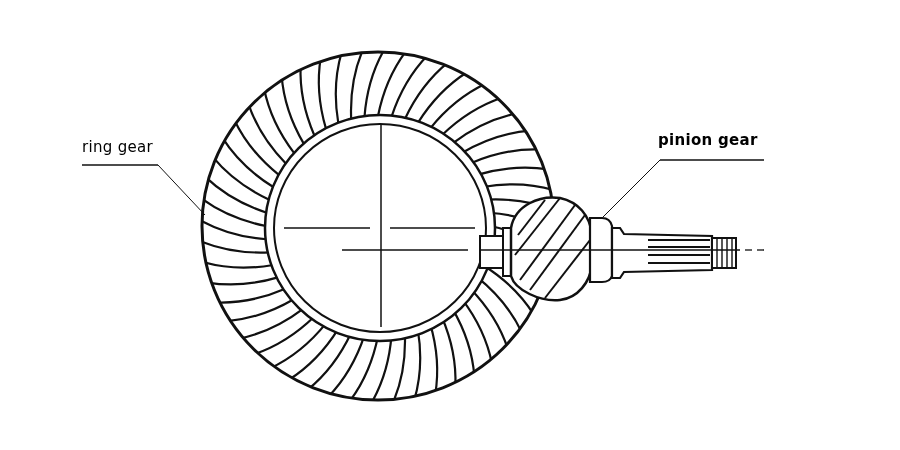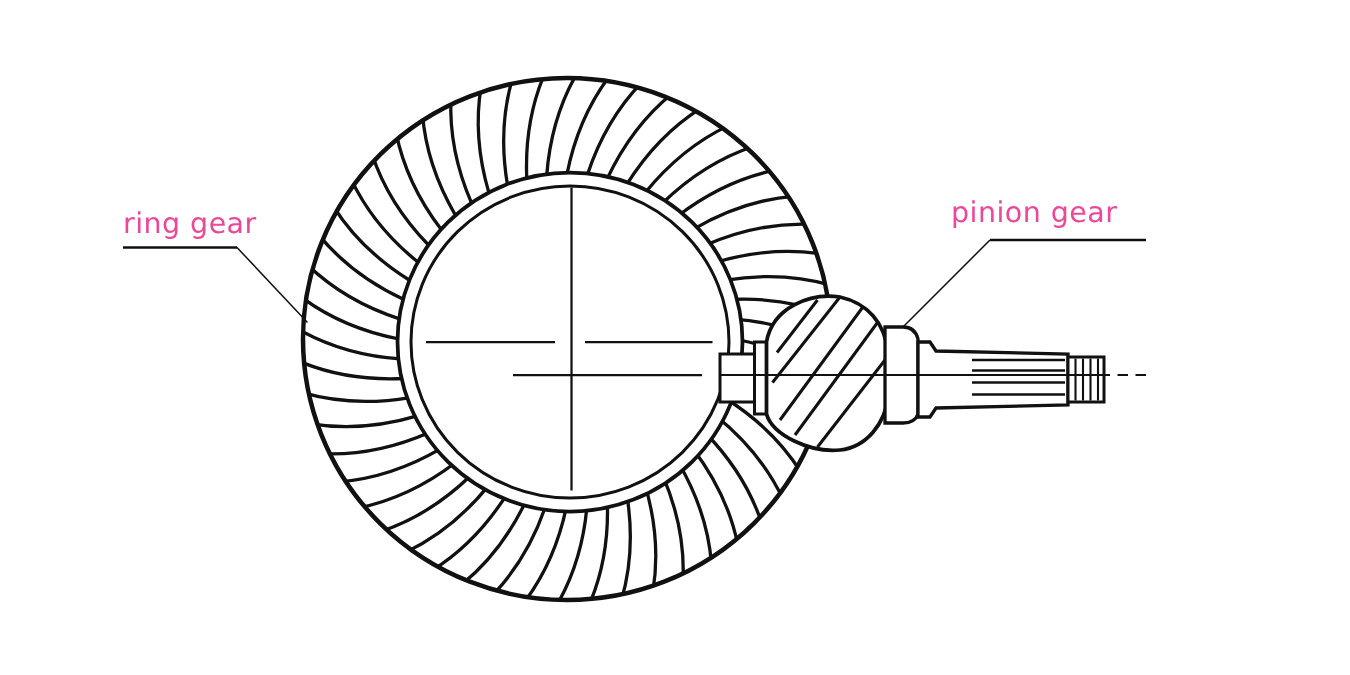--- a/index.html
+++ b/index.html
@@ -1,24 +1,24 @@
 <!DOCTYPE html>
 <html><head>
   <meta charset="utf-8">
   <style>
     html, body { margin: 0; padding: 0; background: #ffffff; }
     body { width: 900px; height: 450px; position: relative; overflow: hidden; font-family: "DejaVu Sans", sans-serif; }
-    .label { position: absolute; font-size: 19px; color: #ec4899; letter-spacing: 0.3px; }
+    .label { position: absolute; font-size: 15px; color: #000000; letter-spacing: 0.3px; }
     svg { position: absolute; left: 0; top: 0; }
   </style>
 </head>
 <body>
 
 <div class="label" style="left:82px; top:138px;">ring gear</div>
-<div class="label" style="left:634px; top:131px;">pinion gear</div>
+<div class="label" style="left:658px; top:131px;font-weight:bold;">pinion gear</div>
 
 <svg width="900" height="450" viewBox="0 0 900 450">
   <defs>
     <clipPath id="ringClip">
       <path d="M378,52 a176,174 0 1,0 0.1,0 Z M380,115 a115,113 0 1,1 -0.1,0 Z" clip-rule="evenodd"></path>
     </clipPath>
   </defs>
 
   <g stroke="#111" fill="none">
     <line x1="82" y1="165" x2="158" y2="165" stroke-width="1.6"></line>

